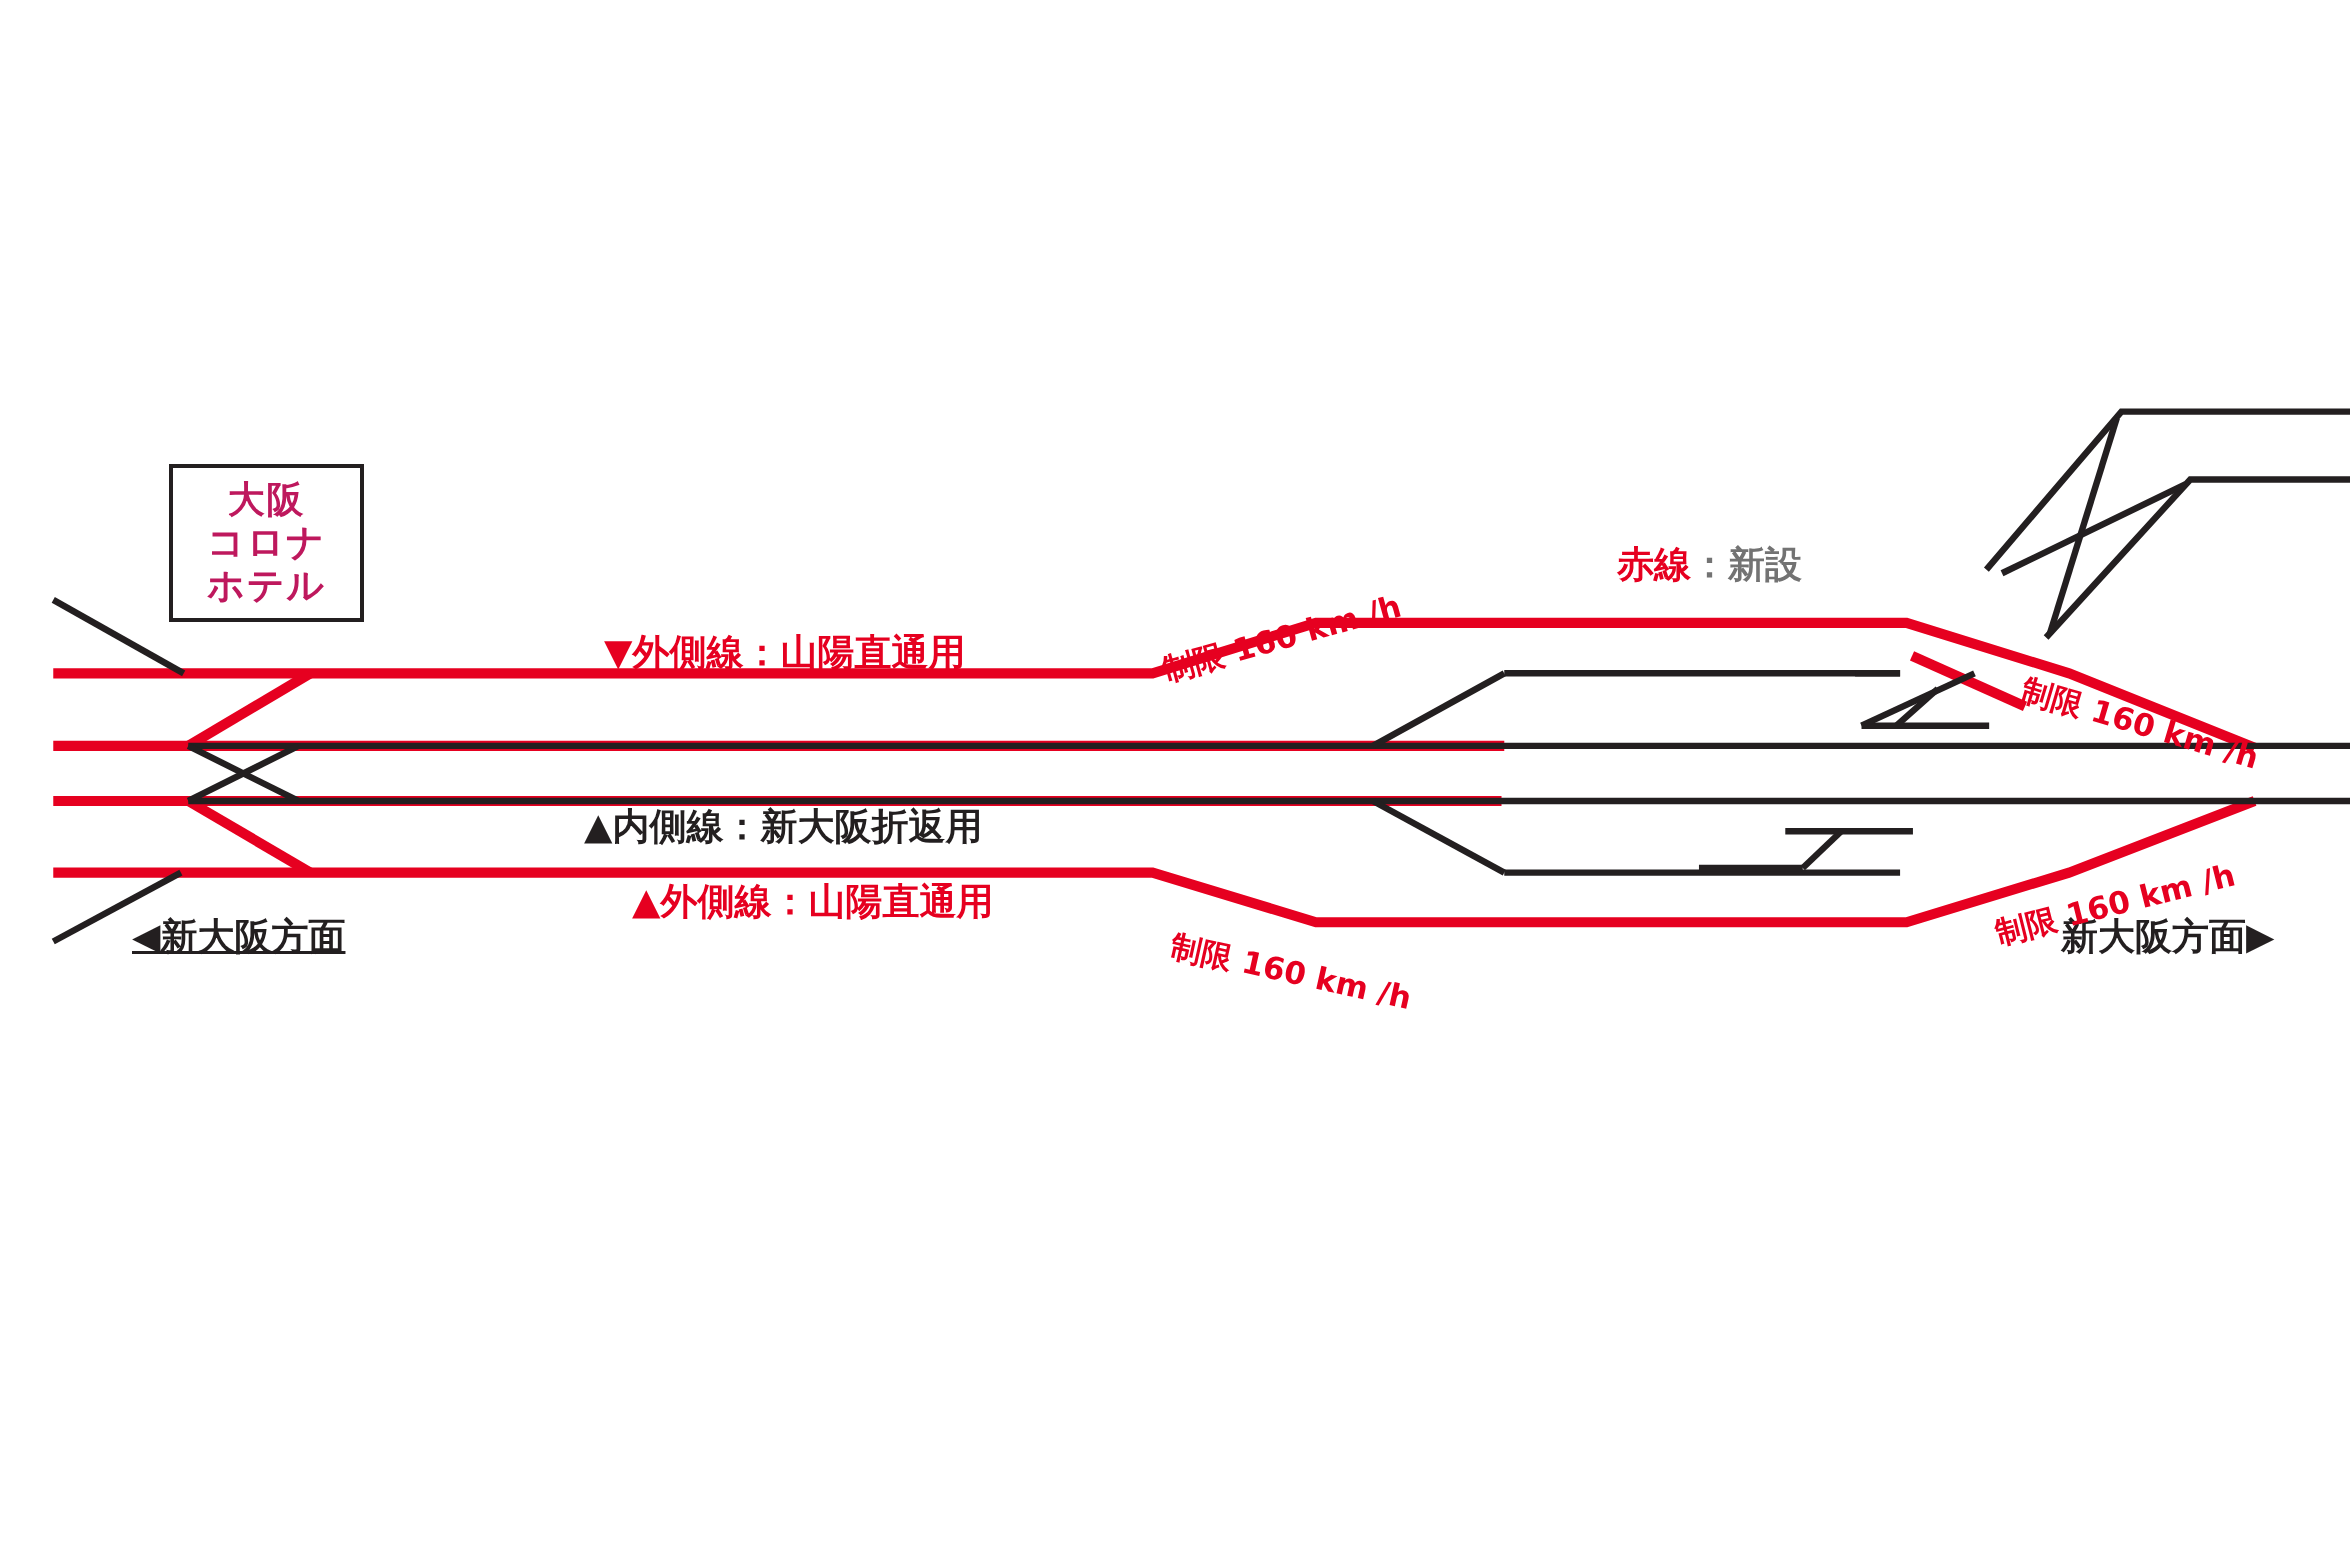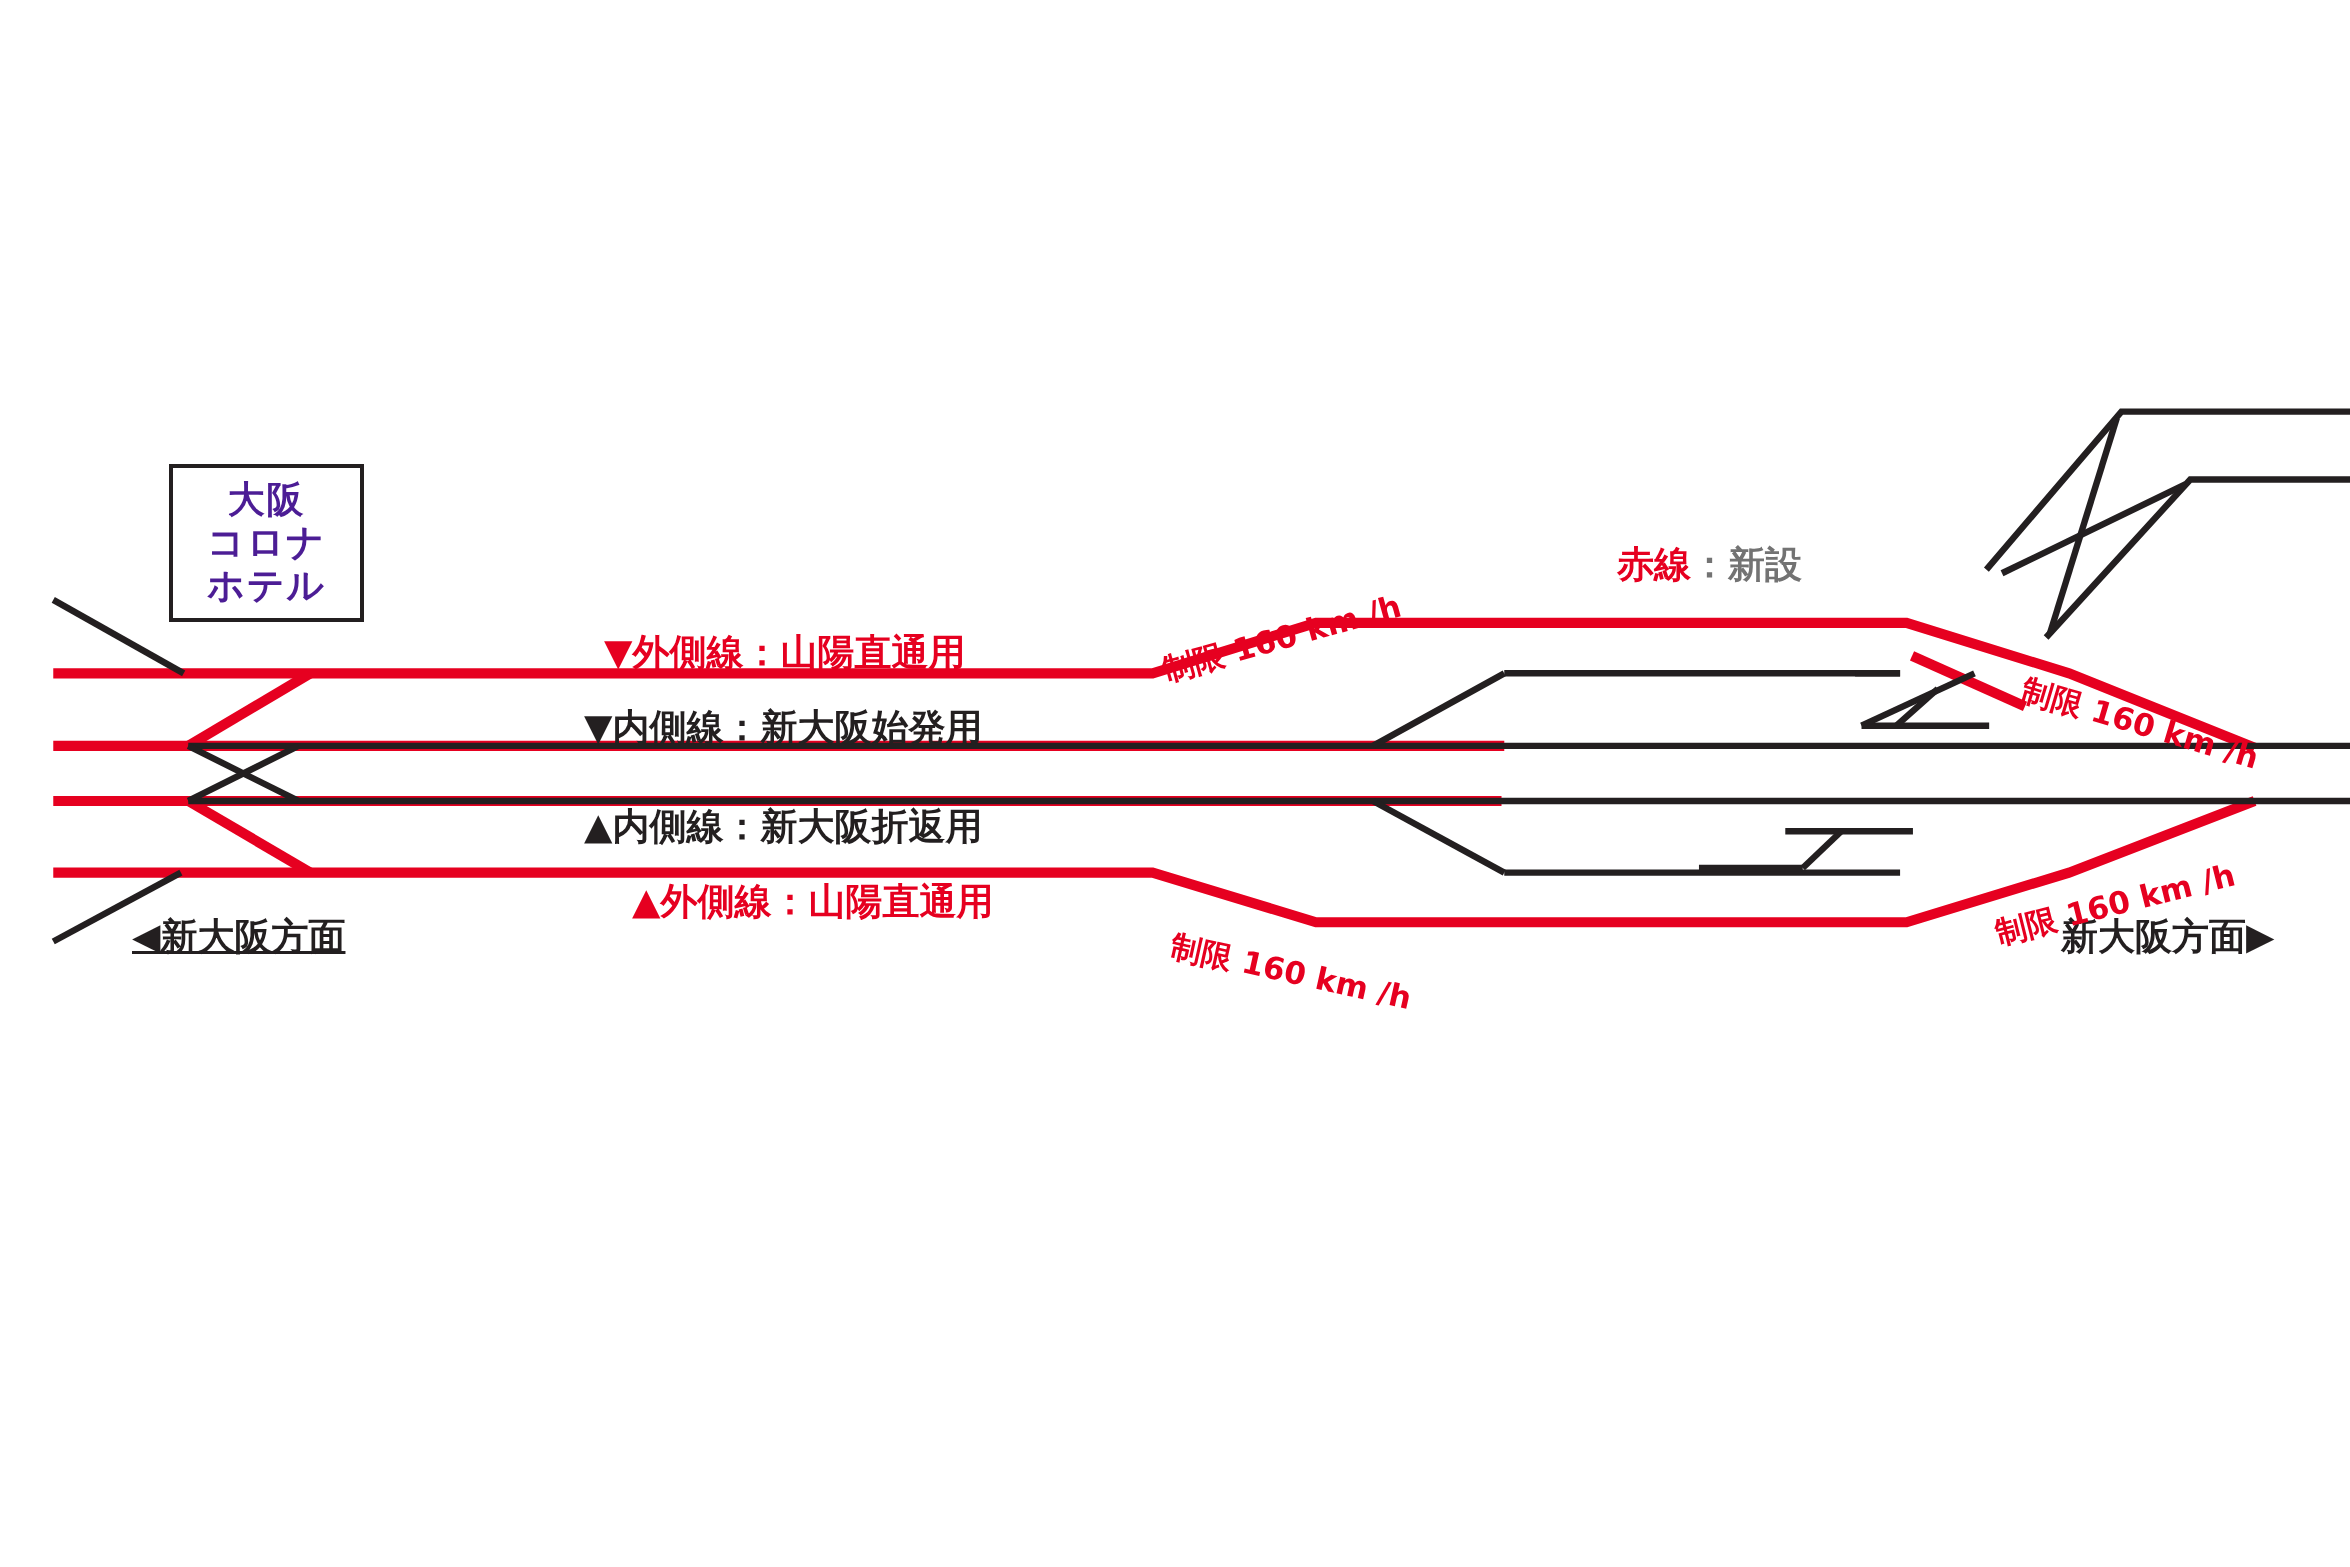--- a/index.html
+++ b/index.html
@@ -43,21 +43,21 @@
     box-sizing: border-box;
     display: flex;
     flex-direction: column;
     align-items: center;
     justify-content: center;
     gap: 5.5px;
   }
   #hotel-box span {
     font-size: 37px;
     font-weight: 700;
-    color: #4c1d95;
+    color: #be185d;
     letter-spacing: 1.8px;
     line-height: 1.02;
   }
   
   .track-label {
     font-size: 37px;
     font-weight: 700;
     letter-spacing: 0px;
   }
   .track-label.red { color: #e60020; margin-left: 20px; }
@@ -165,23 +165,20 @@
   <div id="hotel-box">
     <span>大阪</span>
     <span>コロナ</span>
     <span>ホテル</span>
   </div>
 
   <div class="lbl track-label red" id="label-outer-down">
     <span>▼</span><span>外側線：山陽直通用</span>
   </div>
 
-  <div class="lbl track-label black" id="label-inner-down">
-    <span>▼</span><span>内側線：新大阪始発用</span>
-  </div>
 
   <div class="lbl track-label black" id="label-inner-up">
     <span>▲</span><span>内側線：新大阪折返用</span>
   </div>
 
   <div class="lbl track-label red" id="label-outer-up">
     <span>▲</span><span>外側線：山陽直通用</span>
   </div>
 
   <div class="lbl" id="legend-newline">

